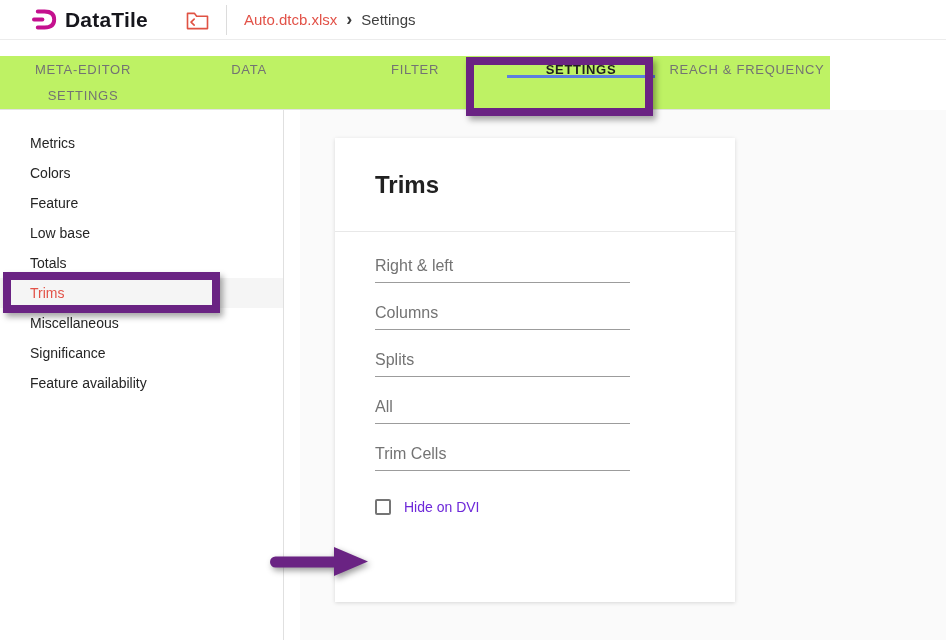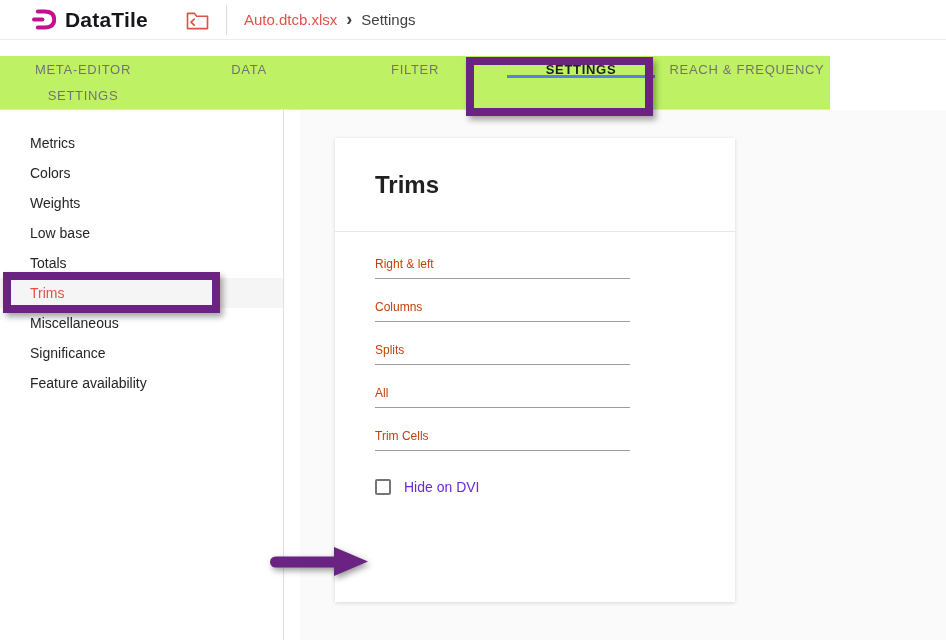--- a/index.html
+++ b/index.html
@@ -34,21 +34,21 @@
   .side-item.selected { background:#f5f5f5; color:#e25248; }
 
   
   .main { position:absolute; top:110px; left:300px; width:646px; height:530px; background:#fafafa; }
   .card { position:absolute; left:35px; top:28px; width:400px; height:464px; background:#fff;
           box-shadow:0 1px 4px rgba(0,0,0,.14); }
   .card-head { height:94px; border-bottom:1px solid #e8e8e8; padding:33px 0 0 40px; }
   .card-title { font-size:24px; font-weight:700; color:#212121; }
   .fields { padding:4px 0 0 40px; }
   .field { width:255px; padding:21px 0 7px; border-bottom:1px solid #9c9c9c;
-           font-size:12px; color:#c2410c; cursor:text; }
+           font-size:16px; color:#737373; cursor:text; }
   .cb-row { margin-top:28px; display:flex; align-items:center; }
   .checkbox { width:16px; height:16px; border:2px solid #757575; border-radius:2px; background:#fff; cursor:pointer; flex:none; }
   .cb-label { margin-left:13px; font-size:14px; color:#6d28d9; }
 
   
   .ann { position:absolute; border:8px solid #6a2383; box-shadow:3px 4px 6px rgba(0,0,0,.35);
          z-index:20; pointer-events:none; }
   .ann-settings { left:466px; top:57px; width:187px; height:59px; }
   .ann-trims { left:3px; top:272px; width:217px; height:41px; }
   .arrow { position:absolute; left:268px; top:545px; z-index:21; pointer-events:none;
@@ -104,21 +104,21 @@
       <span class="lbl">REACH &amp; FREQUENCY</span>
     </div>
     <div class="tab">
       <span class="lbl">SETTINGS</span>
     </div>
   </nav>
 
   <aside class="sidebar">
     <div class="side-item">Metrics</div>
     <div class="side-item">Colors</div>
-    <div class="side-item">Weights</div>
+    <div class="side-item">Feature</div>
     <div class="side-item">Low base</div>
     <div class="side-item">Totals</div>
     <div class="side-item selected">Trims</div>
     <div class="side-item">Miscellaneous</div>
     <div class="side-item">Significance</div>
     <div class="side-item">Feature availability</div>
   </aside>
 
   <main class="main">
     <section class="card">

